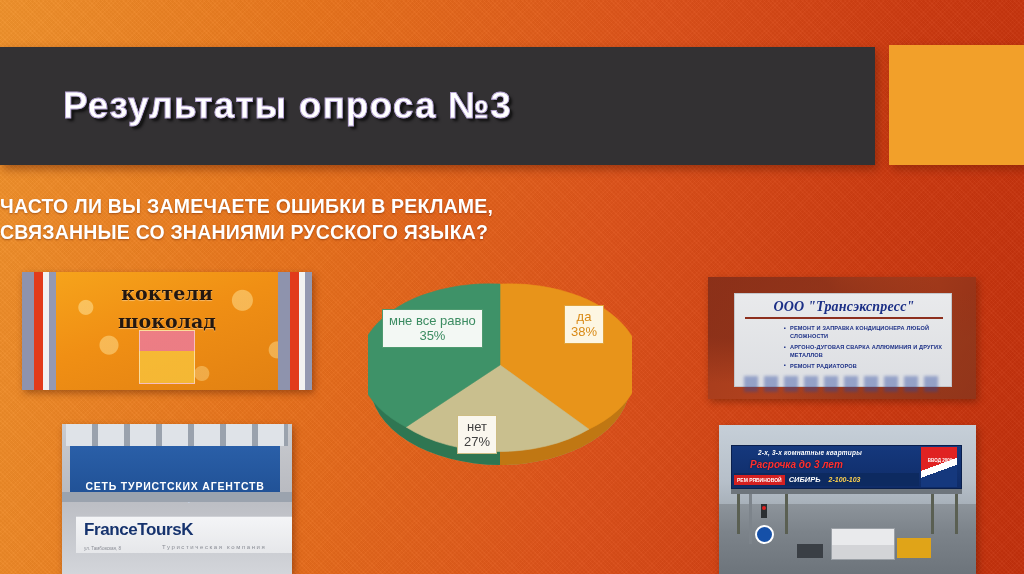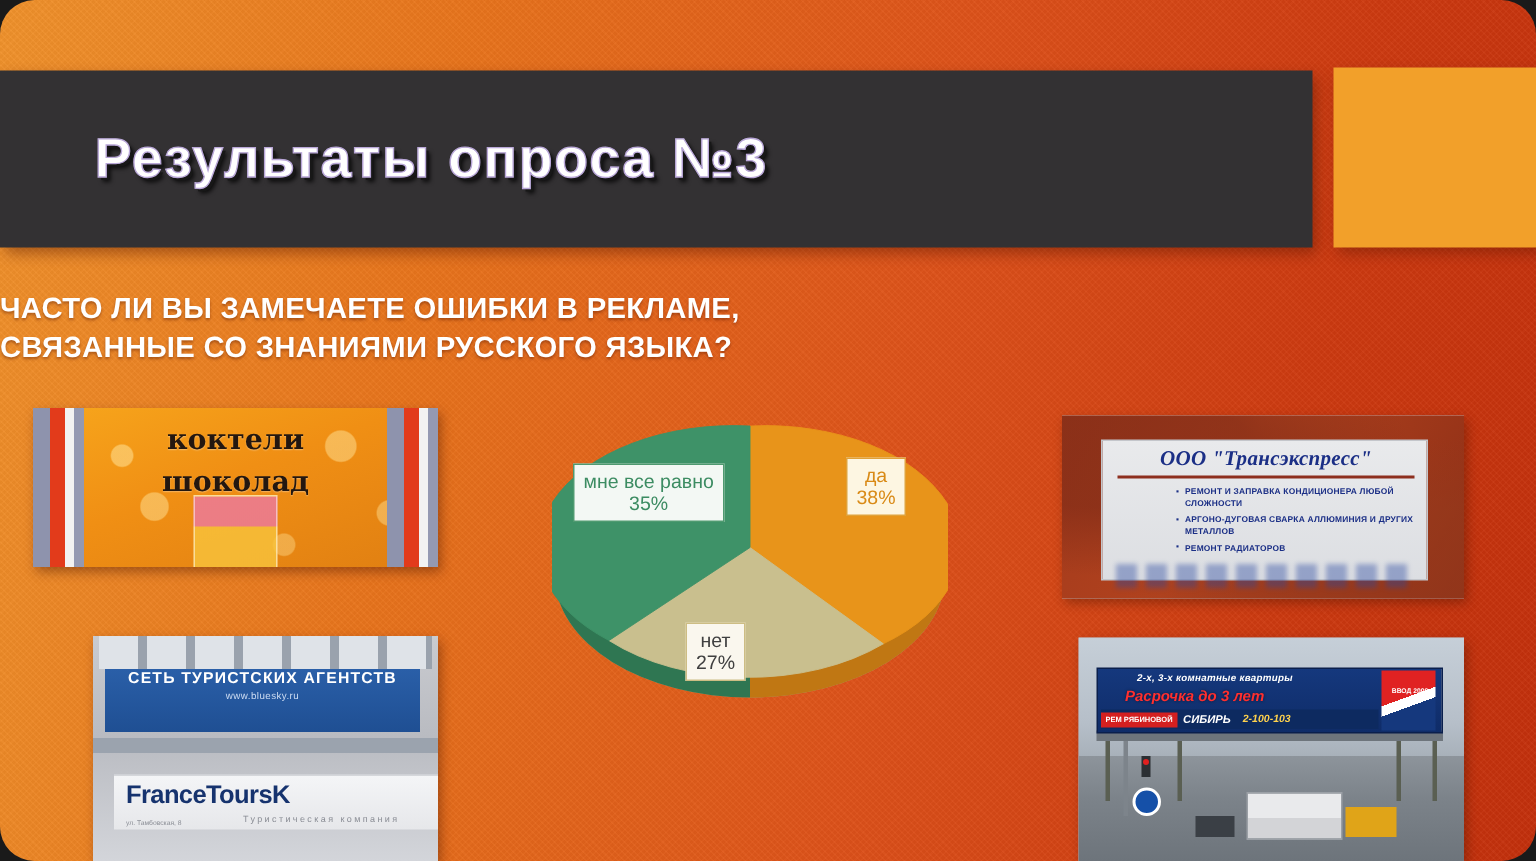--- a/index.html
+++ b/index.html
@@ -8,21 +8,20 @@
     padding: 0;
     background: #1a1a1a;
   }
   #slide {
     position: relative;
     width: 1024px;
     height: 574px;
     overflow: hidden;
     font-family: "Liberation Sans", "DejaVu Sans", sans-serif;
     background: linear-gradient(100deg, #f0922c 0%, #e8741c 28%, #dd521a 58%, #cd3a10 82%, #c3300c 100%);
-    border-radius: 23px;
   }
 
   
   #slide::before {
     content: "";
     position: absolute;
     inset: 0;
     pointer-events: none;
     background-image:
       repeating-linear-gradient(45deg, rgba(255,255,255,0.025) 0 1px, rgba(0,0,0,0.02) 1px 3px),
@@ -86,21 +85,21 @@
   
   .photo {
     position: absolute;
     overflow: hidden;
     z-index: 4;
     box-shadow: 2px 3px 7px rgba(70,18,0,0.42);
     background: #b9b9c2;
   }
 
   
-  #photo-drinks { left: 22px; top: 272px; width: 270px; height: 106px; }
+  #photo-drinks { left: 22px; top: 272px; width: 270px; height: 118px; padding-left: 20px; }
   .drinks-bg {
     position: absolute; inset: 0;
     background:
       radial-gradient(circle at 22% 30%, rgba(255,226,150,0.55) 0 7px, transparent 8px),
       radial-gradient(circle at 30% 62%, rgba(255,226,150,0.5) 0 9px, transparent 10px),
       radial-gradient(circle at 76% 24%, rgba(255,226,150,0.5) 0 10px, transparent 11px),
       radial-gradient(circle at 88% 66%, rgba(255,226,150,0.45) 0 8px, transparent 9px),
       radial-gradient(circle at 62% 86%, rgba(255,226,150,0.4) 0 7px, transparent 8px),
       linear-gradient(160deg, #f7a61c 0%, #f08f14 45%, #e07f12 100%);
   }
@@ -163,23 +162,23 @@
   }
 
   
   #photo-francetours { left: 62px; top: 424px; width: 230px; height: 150px; }
   .ft-wall { position: absolute; inset: 0; background: linear-gradient(180deg, #c9cbd0 0%, #b9bbc1 45%, #d3d5da 100%); }
   .ft-windows {
     position: absolute; left: 4px; right: 4px; top: 0; height: 22px;
     background: repeating-linear-gradient(90deg, #dfe3e8 0 26px, #9aa2ad 26px 32px);
   }
   .ft-blue-sign {
-    position: absolute; left: 8px; right: 12px; top: 22px; height: 42px;
+    position: absolute; left: 8px; right: 12px; top: 22px; height: 56px;
     background: linear-gradient(180deg, #2a5fa8 0%, #1f4f93 100%);
-    display: flex; flex-direction: column; align-items: center; justify-content: flex-start;
+    display: flex; flex-direction: column; align-items: center; justify-content: flex-end;
   }
   .ft-blue-main { color: #ffffff; font-size: 10.5px; font-weight: bold; letter-spacing: 0.8px; }
   .ft-blue-url { color: #cddcf2; font-size: 6.5px; margin-top: 3px; letter-spacing: 0.3px; }
   .ft-beam { position: absolute; left: 0; right: 0; top: 68px; height: 10px; background: #9ba3ae; }
   .ft-white-sign {
     position: absolute; left: 14px; right: 0; top: 92px; height: 36px;
     background: linear-gradient(180deg, #f4f5f7 0%, #e6e7ea 100%);
     border-top: 1px solid #cfd1d6;
   }
   .ft-brand { position: absolute; left: 8px; top: 3px; color: #16336e; font-size: 17px; font-weight: bold; letter-spacing: -0.4px; }

